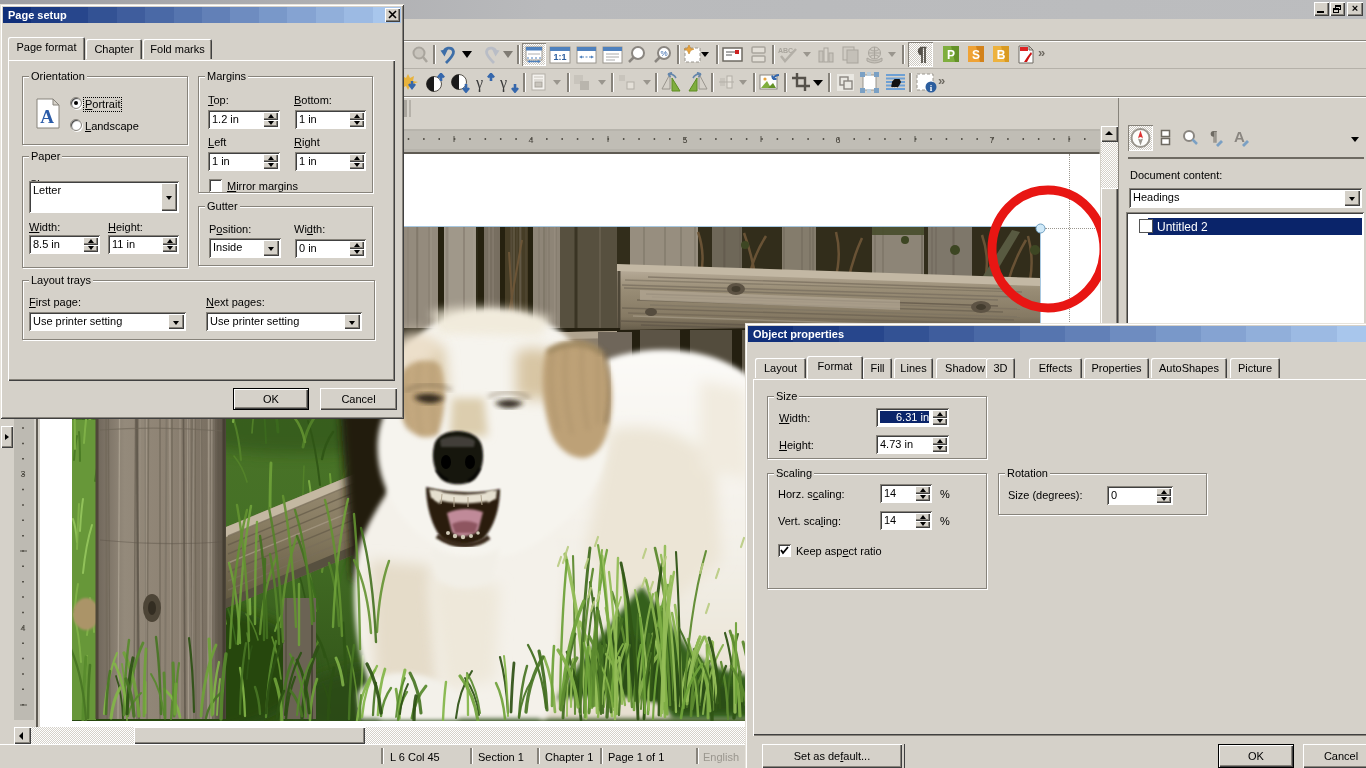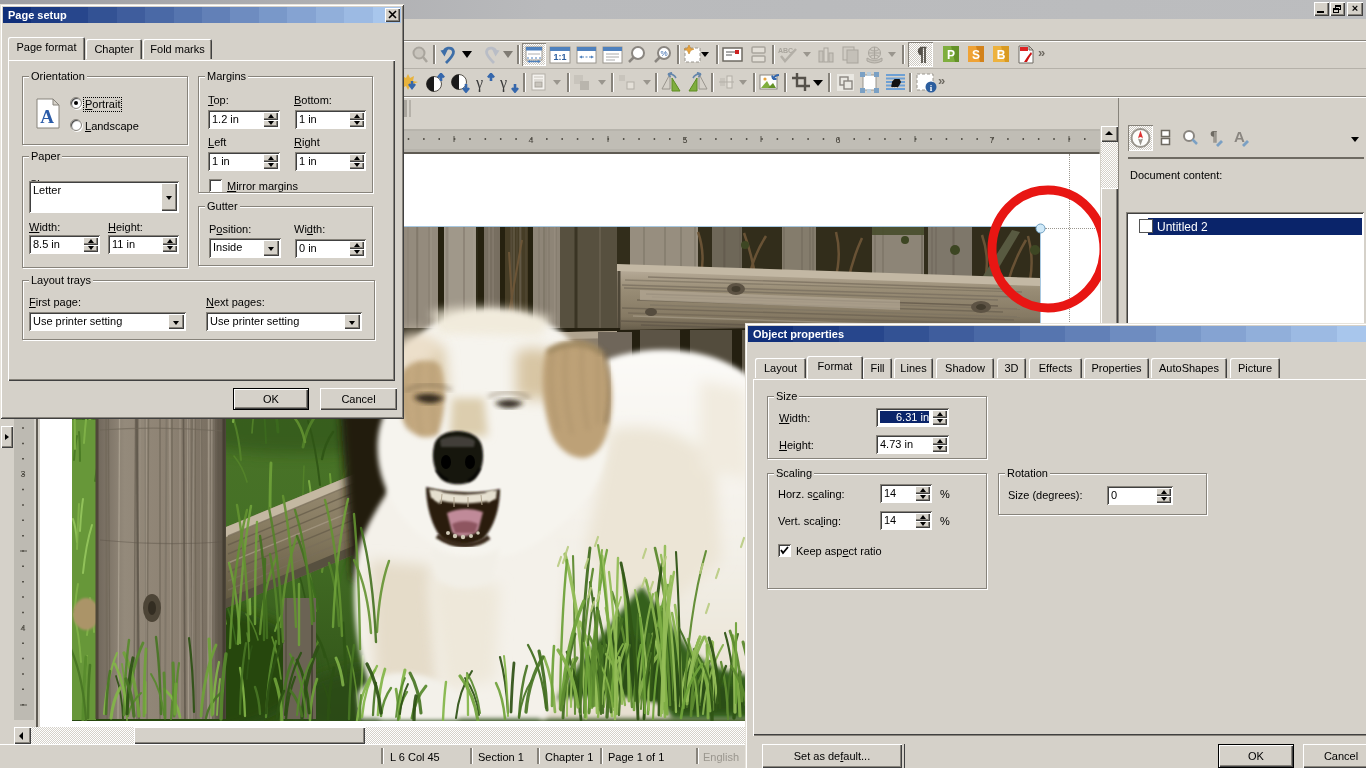--- a/index.html
+++ b/index.html
@@ -1066,20 +1066,26 @@
     <text x="2" y="13" font-size="14" font-weight="bold" fill="#6e6a62" font-family="Liberation Serif">¶</text>
     <path d="M8 17 L13 12 L15 14 L10 19 Z" fill="#7aa0c4"></path>
   </svg>
   <svg class="abs" style="left:114px;top:30px" width="20" height="20">
     <text x="2" y="14" font-size="15" font-weight="bold" fill="#8a8680" font-family="Liberation Sans">A</text>
     <path d="M10 17 L15 12 L17 14 L12 19 Z" fill="#7aa0c4"></path>
   </svg>
   <div class="abs" style="left:233px;top:39px;width:0;height:0;border:4px solid transparent;border-top:5px solid #000;border-bottom:none;"></div>
   <div class="abs" style="left:10px;top:59px;width:236px;height:2px;background:#6e6a62;"></div>
   <div class="lbl" style="left:12px;top:71px;">Document content:</div>
+  <div class="fld combo" style="left:11px;top:90px;width:233px;height:20px;">
+      <div class="txt">Headings</div>
+      <div class="drop">
+        <div class="tri-d"></div>
+      </div>
+    </div>
   <div class="abs sunken" style="left:8px;top:114px;width:238px;height:532px;"></div>
   <div class="abs" style="left:30px;top:120px;width:214px;height:17px;background:#0a246a;"></div>
   <div class="abs" style="left:21px;top:121px;width:14px;height:14px;background:#fff;border:1px solid #555;"></div>
   <div class="abs" style="left:39px;top:122px;font-size:12px;color:#fff;">Untitled 2</div>
 </div>
 
 <div class="abs" style="left:0;top:744px;width:1366px;height:24px;background:#d5d1c9;box-shadow:inset 0 1px 0 #fff;"></div>
 <div class="abs t11" id="statusbar" style="left:0;top:744px;width:1366px;height:24px;">
   <div class="sep1" style="left:381px;top:4px;height:16px;"></div>
   <div class="lbl" style="left:390px;top:7px;">L 6 Col 45</div>
@@ -1095,21 +1101,21 @@
 
 <div class="abs dlg" id="objprops" style="left:745px;top:323px;width:640px;height:460px;">
   <div class="titlebar">Object properties</div>
 
   <div class="abs" style="left:8px;top:33px;width:630px;height:25px;">
     <div class="tab" style="left:2px;width:51px;">Layout</div>
     <div class="tab active" style="left:54px;width:56px;">Format</div>
     <div class="tab" style="left:110px;width:29px;">Fill</div>
     <div class="tab" style="left:141px;width:39px;">Lines</div>
     <div class="tab" style="left:183px;width:58px;">Shadow</div>
-    <div class="tab" style="left:244px;width:29px;">3D</div>
+    <div class="tab" style="left:233px;width:29px;">3D</div>
     <div class="tab" style="left:276px;width:53px;">Effects</div>
     <div class="tab" style="left:331px;width:65px;">Properties</div>
     <div class="tab" style="left:398px;width:76px;">AutoShapes</div>
     <div class="tab" style="left:477px;width:50px;">Picture</div>
   </div>
 
   <div class="abs" style="left:8px;top:56px;width:640px;height:357px;background:#d5d1c9;box-shadow:inset 1px 1px 0 #fff,inset 0 -1px 0 #87837b,inset 0 -2px 0 #404040;"></div>
 
   <div class="abs groupbox" style="left:22px;top:73px;width:220px;height:63px;">
     <div class="grouplabel">Size</div>

